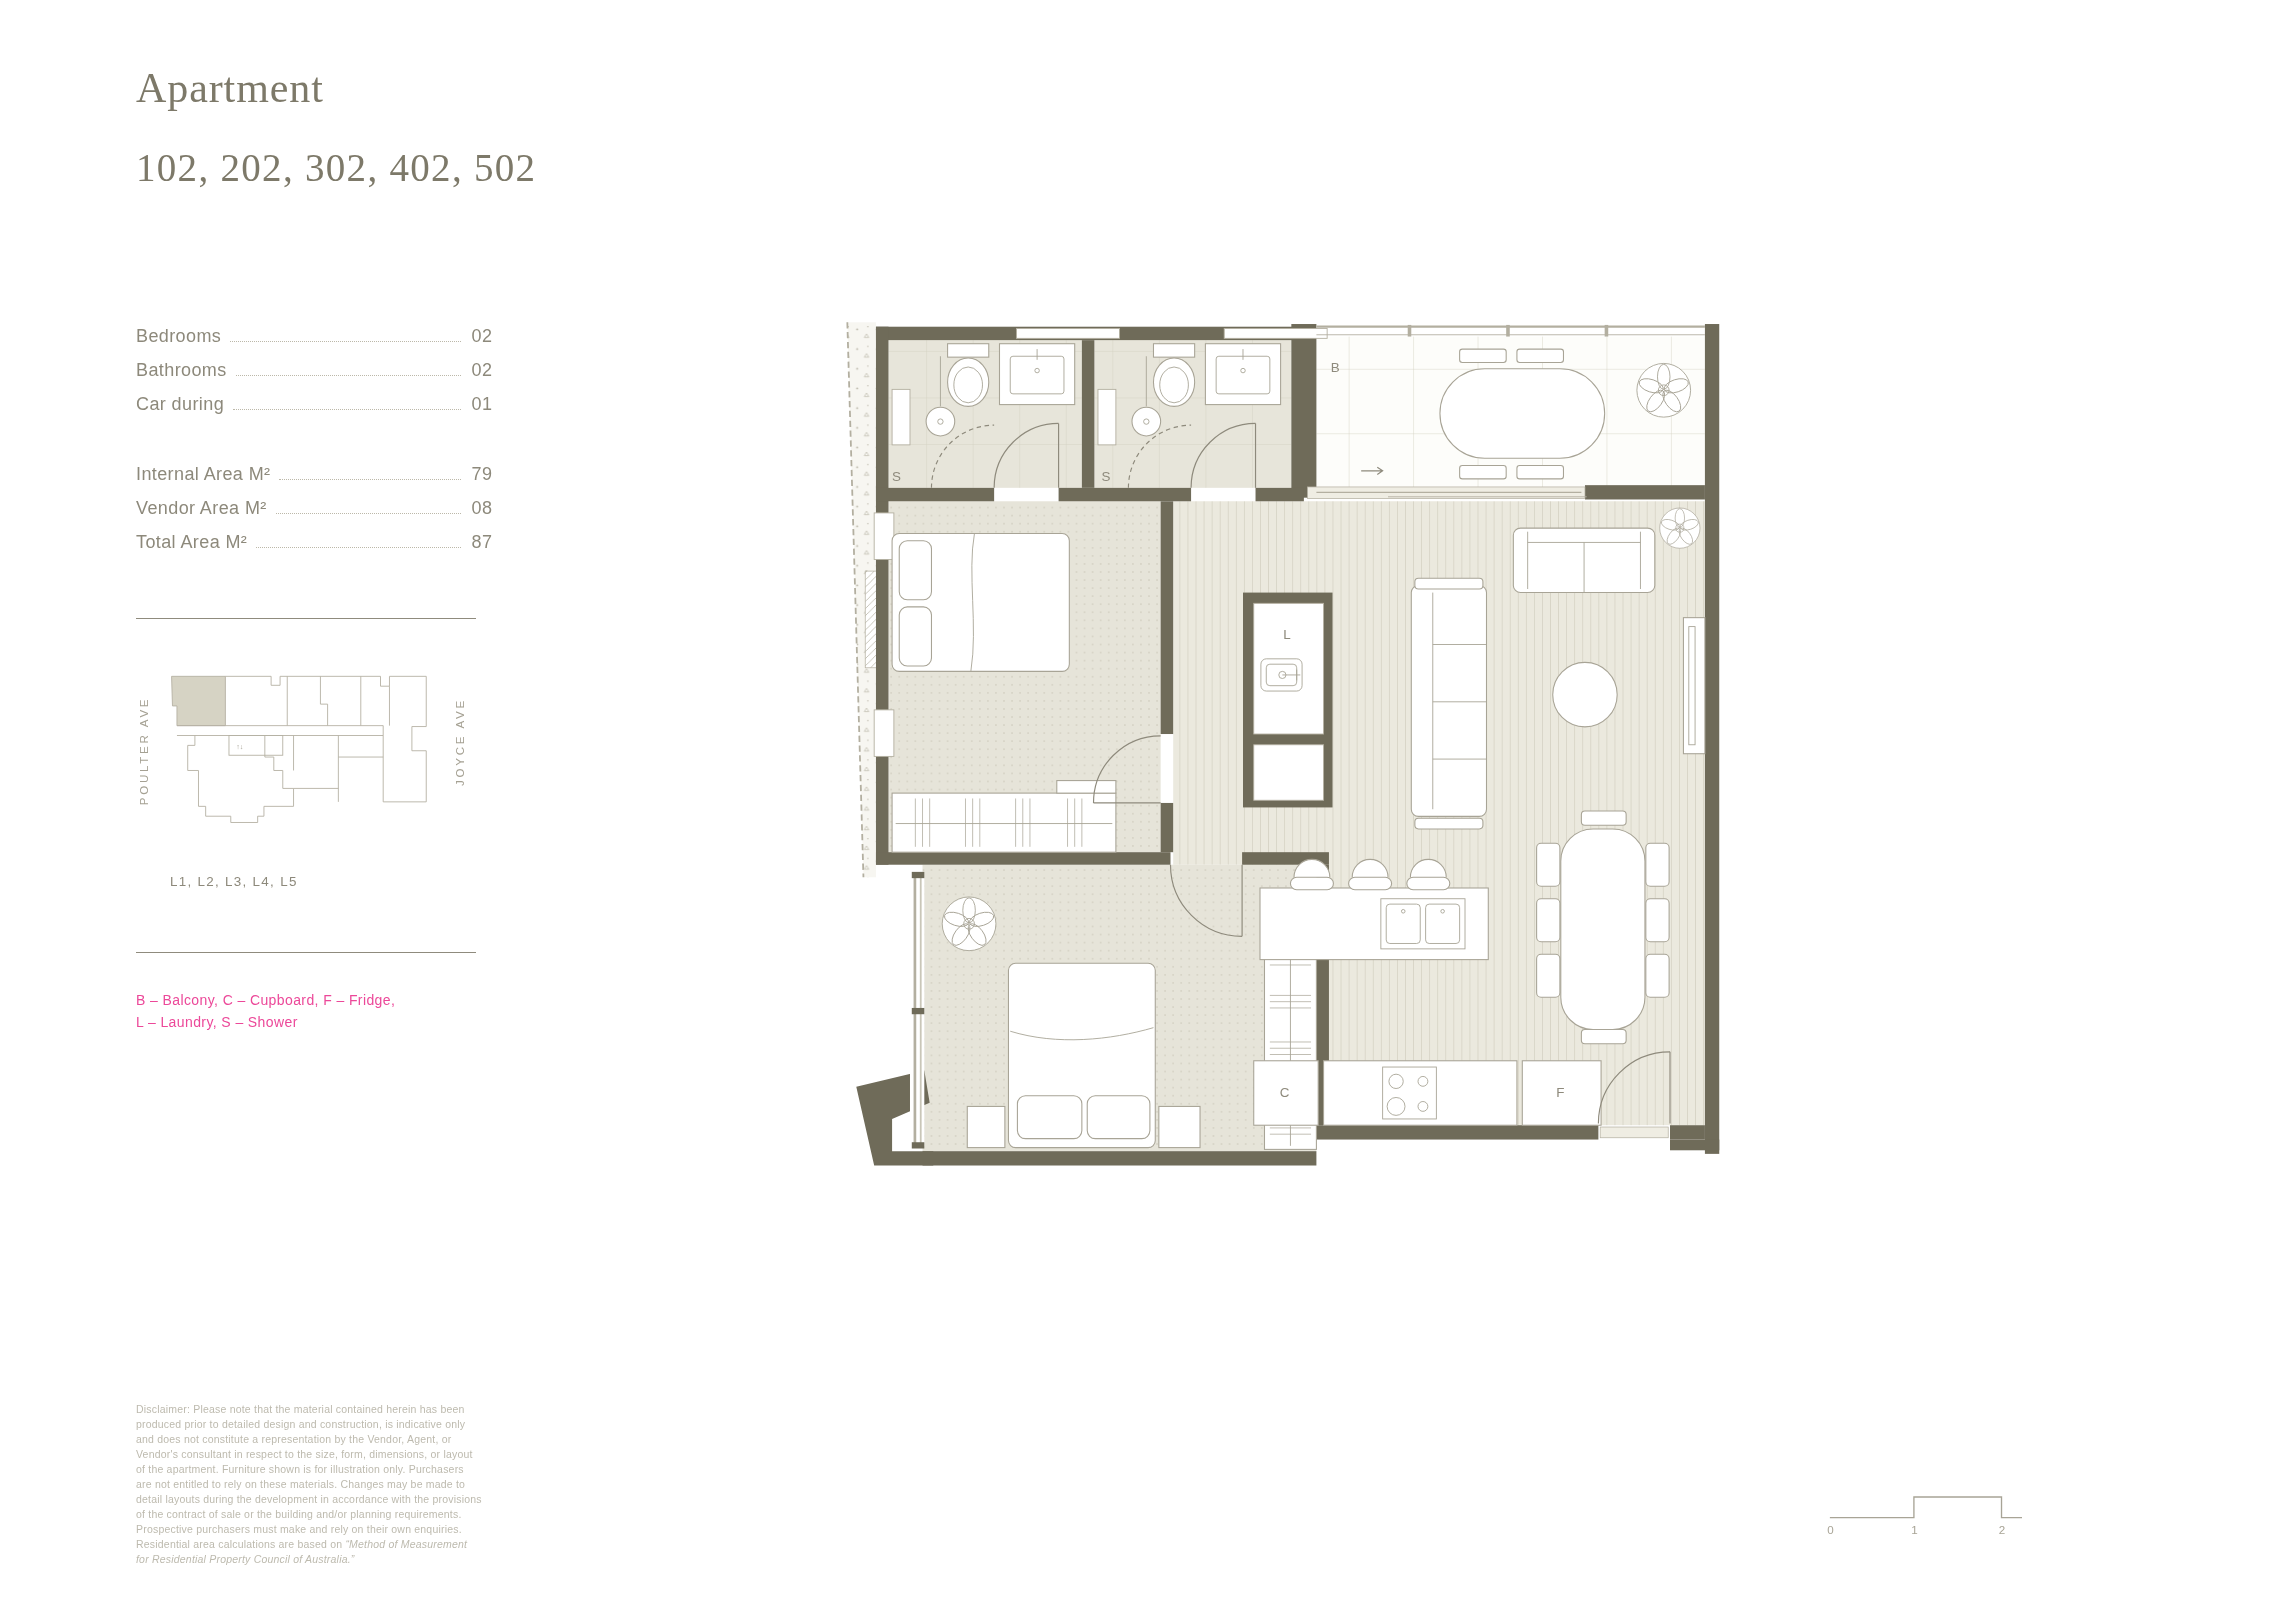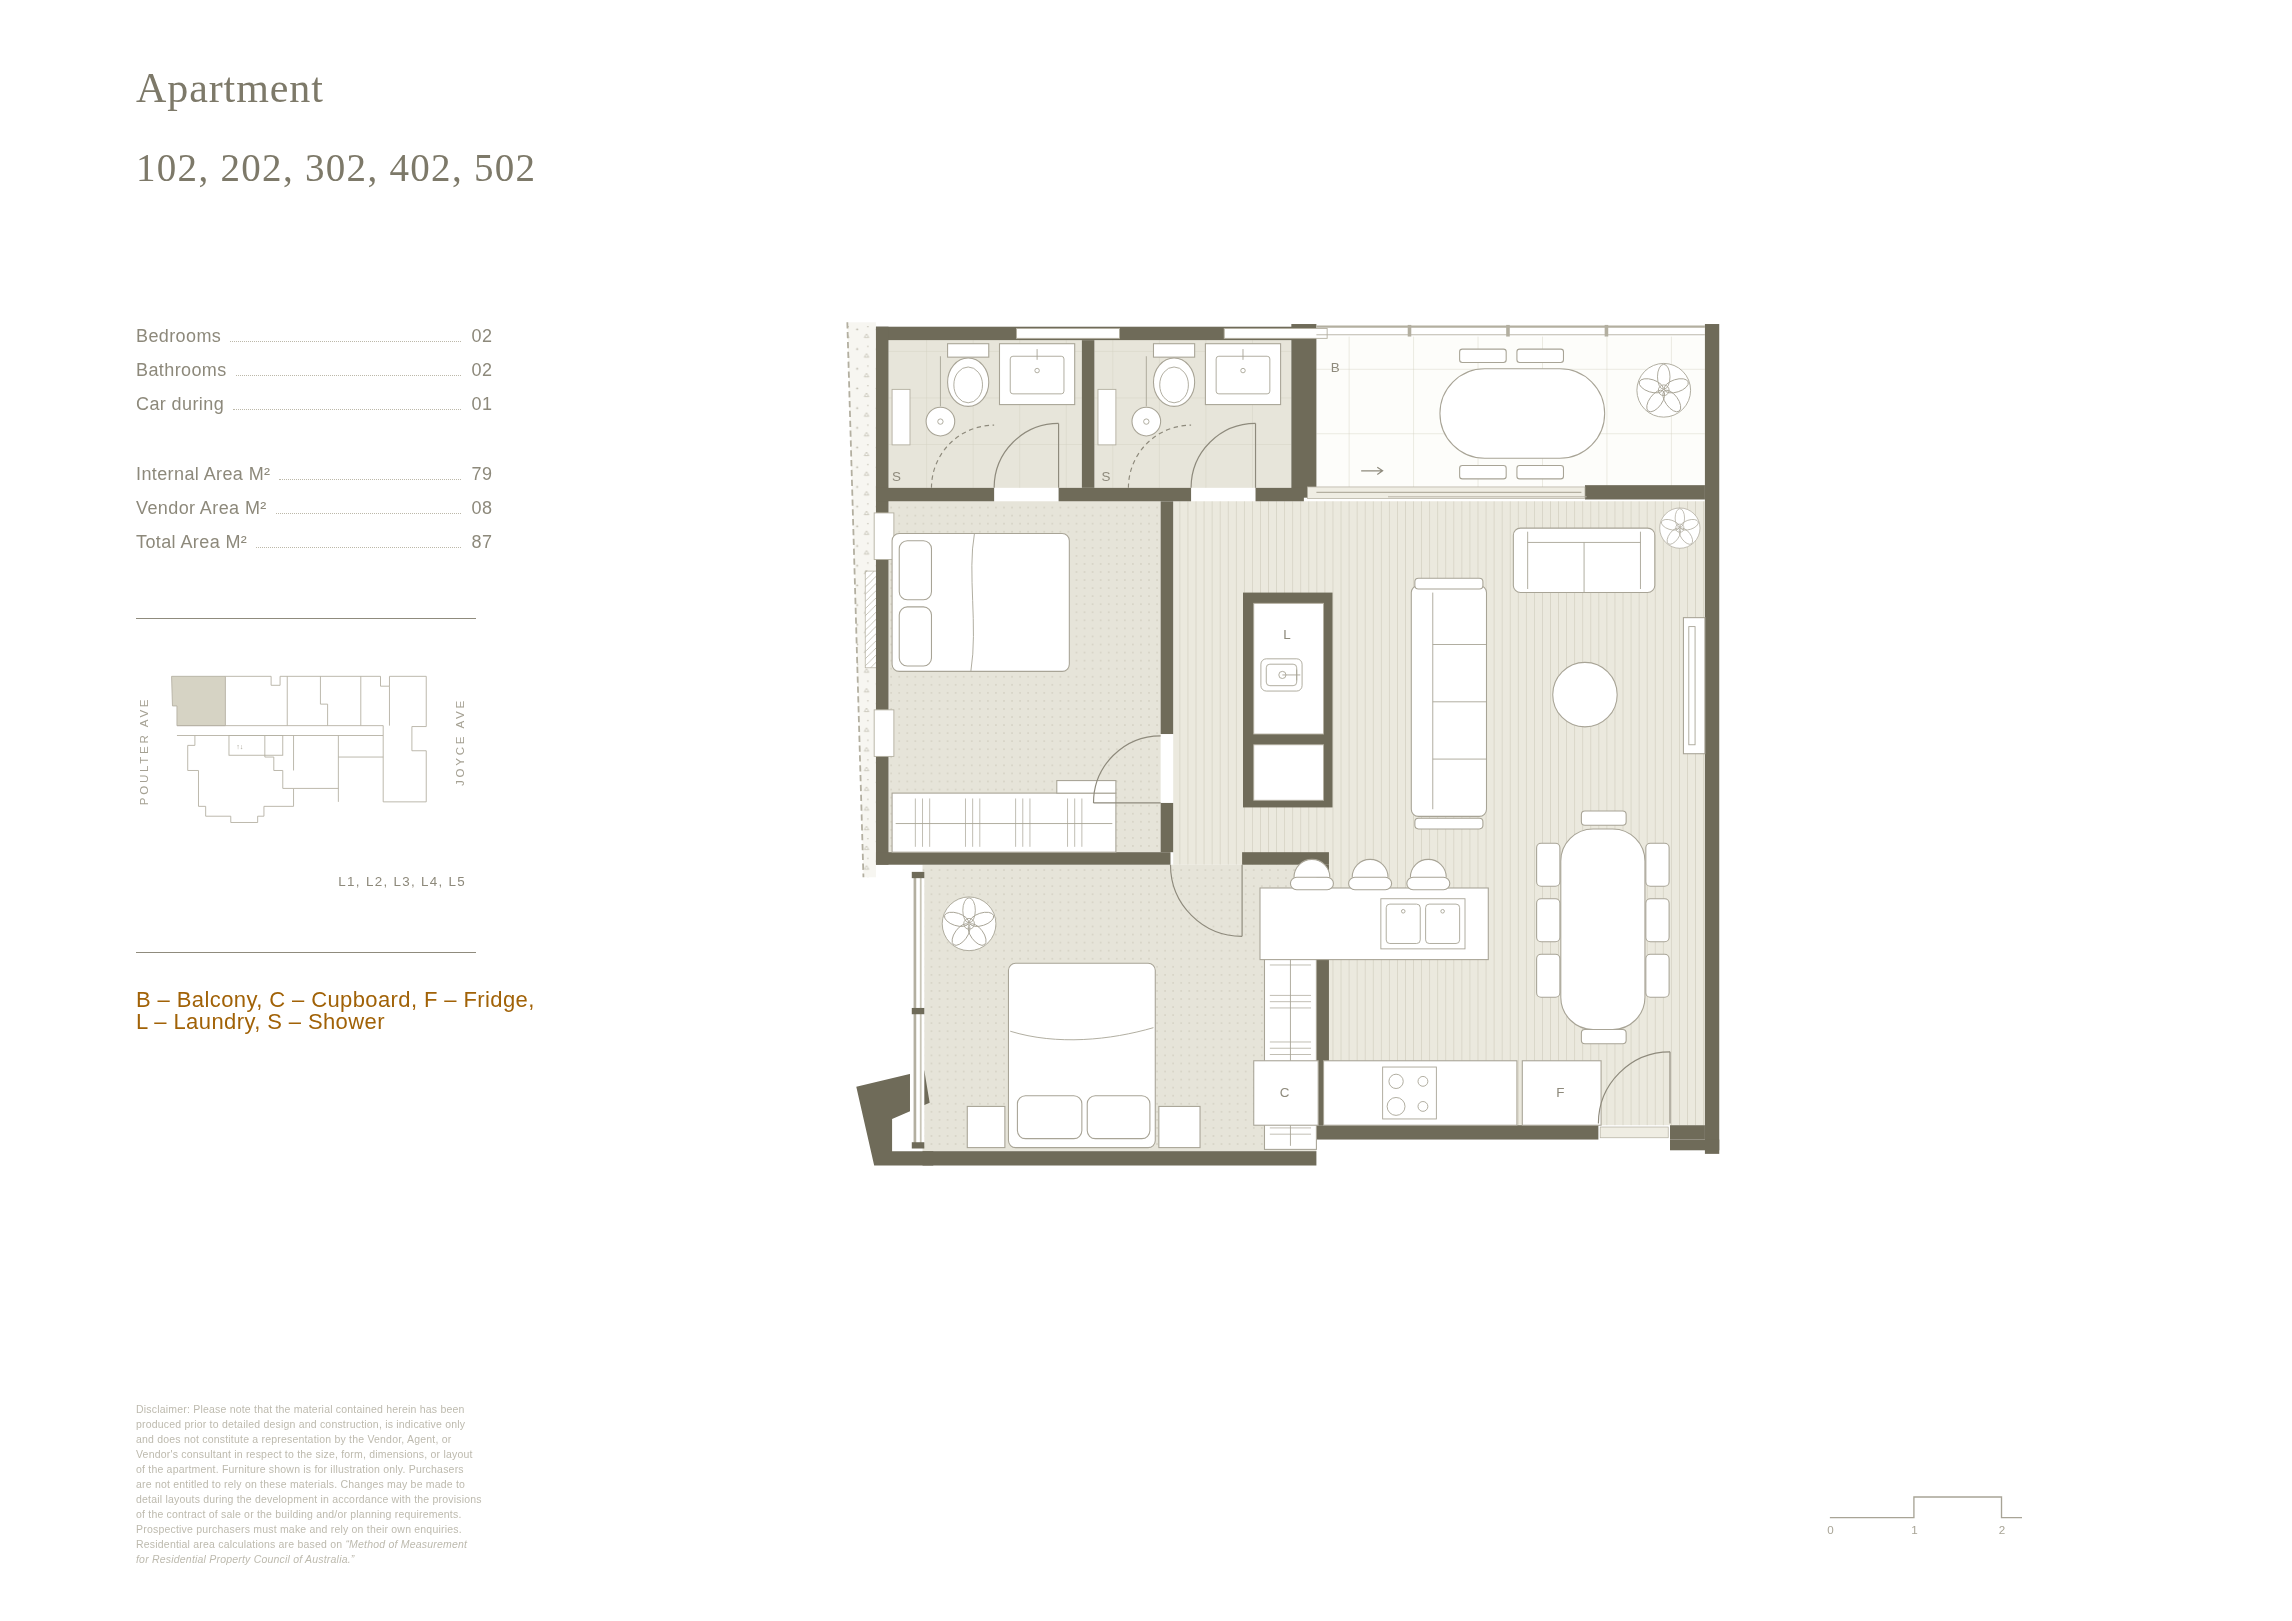--- a/index.html
+++ b/index.html
@@ -22,26 +22,26 @@
   .stat-val{min-width:32px;text-align:center;}
 
   .divider{position:absolute;left:136px;width:340px;border-top:1.8px solid #8f8b7d;}
   .d1{top:618px;} .d2{top:952px;}
 
   
   .sitemap{position:absolute;left:168px;top:670px;}
   .street{position:absolute;font-size:11.6px;letter-spacing:2.7px;color:#a5a193;white-space:nowrap;}
   .street-left{left:143px;top:751px;transform:translate(-50%,-50%) rotate(-90deg);}
   .street-right{left:459px;top:742px;transform:translate(-50%,-50%) rotate(-90deg);}
-  .levels{position:absolute;left:170px;top:874px;width:296px;text-align:right;
+  .levels{position:absolute;left:170px;top:874px;width:296px;text-align:left;
           font-size:13.4px;letter-spacing:1.3px;color:#8d897b;}
 
   
-  .legend{position:absolute;left:136px;top:989px;font-size:22px;line-height:22.4px;
-          letter-spacing:0.4px;color:#a16207;}
+  .legend{position:absolute;left:136px;top:989px;font-size:14px;line-height:22.4px;
+          letter-spacing:0.4px;color:#ec4899;}
   .disc{position:absolute;left:136px;top:1391px;width:346px;font-size:10.5px;
         line-height:15px;letter-spacing:0.2px;color:#bdbaae;}
   .disc i{font-style:italic;}
 
   
   .plan{position:absolute;left:833px;top:304px;}
   .scalebar{position:absolute;left:1816px;top:1480px;}
   .north{position:absolute;left:2157px;top:1483px;}
   .logo{position:absolute;left:2176px;top:79px;}
 

